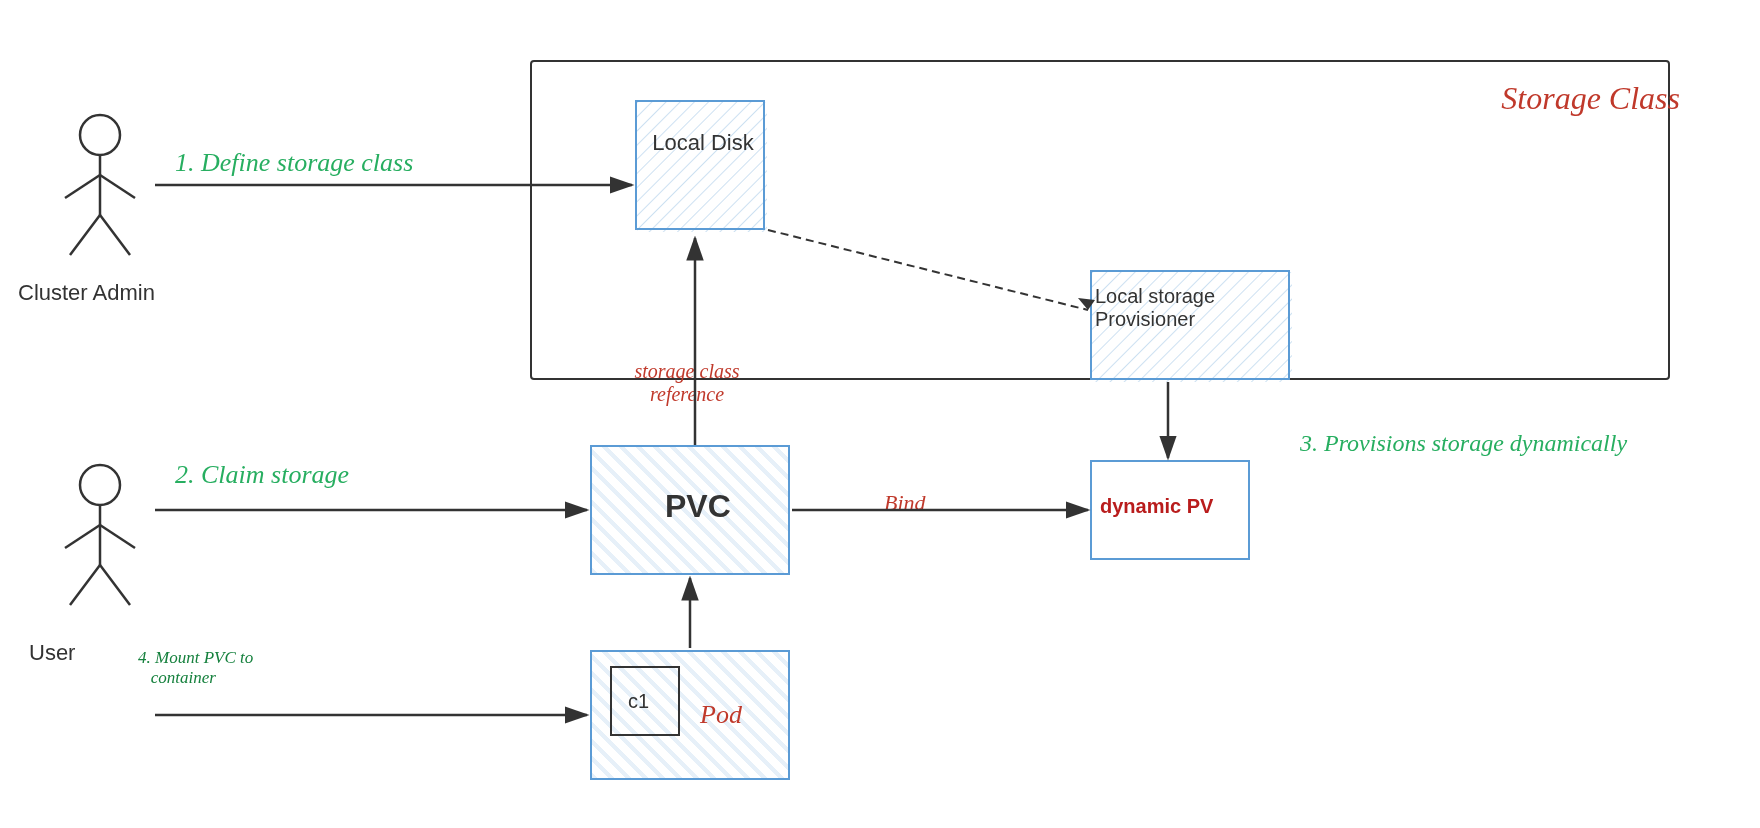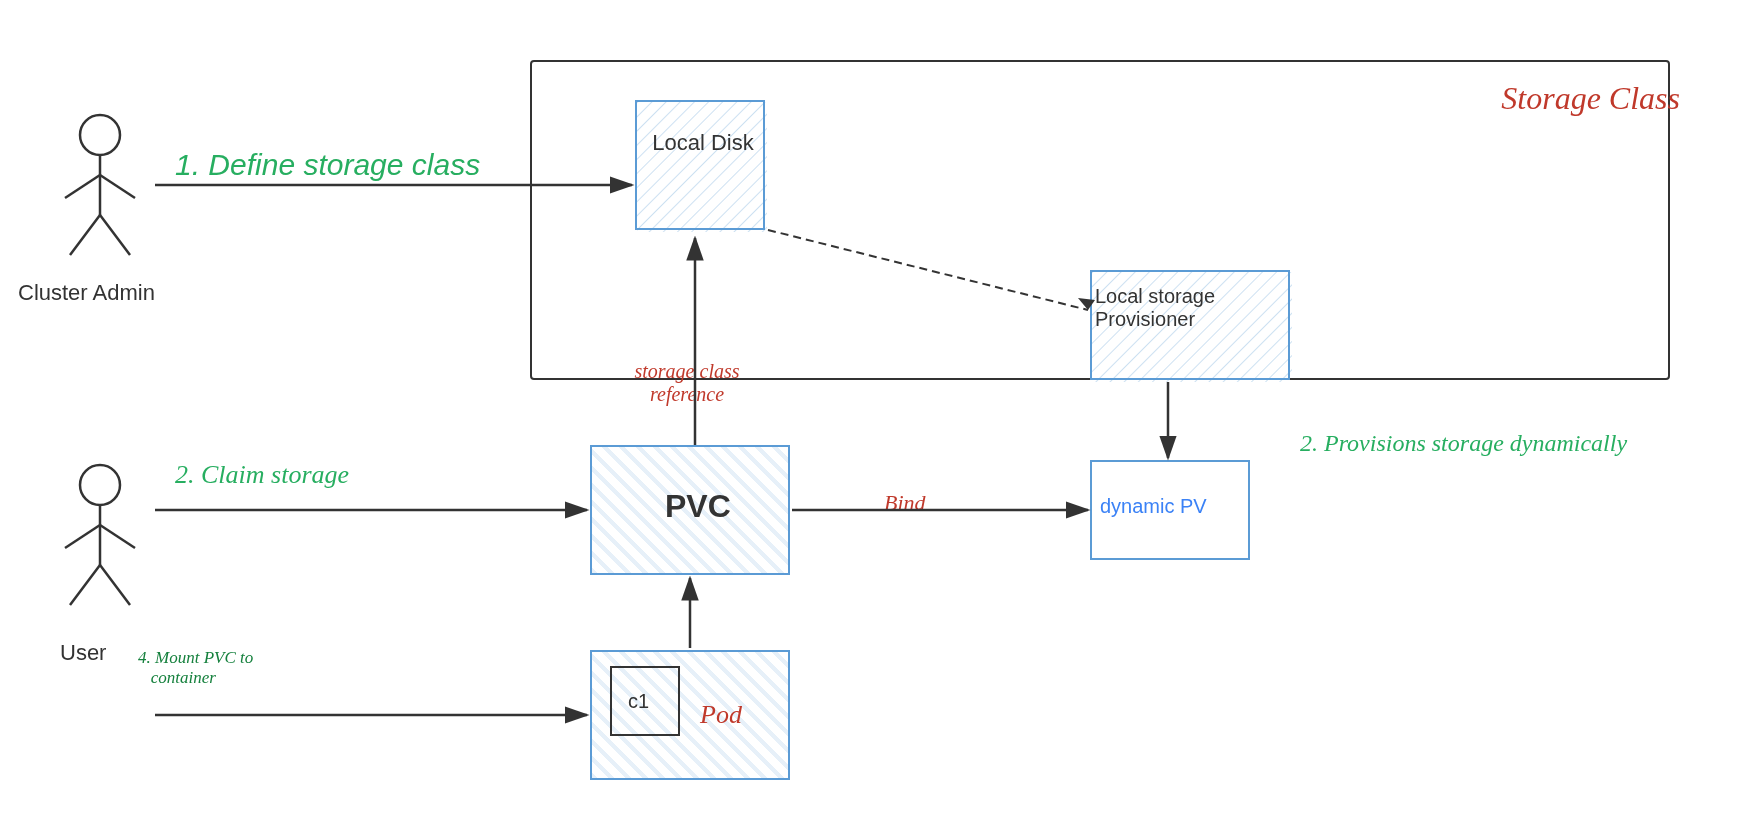--- a/index.html
+++ b/index.html
@@ -120,22 +120,23 @@
       height: 100px;
       border: 2px solid #5b9bd5;
       background: transparent;
     }
 
     .dynamic-pv-label {
       position: absolute;
       top: 495px;
       left: 1100px;
       font-size: 20px;
-      color: #3b82f6;
-      font-family: 'Segoe UI', sans-serif;
+      color: #b91c1c;
+      font-family: 'Segoe UI', sans-serif;
+      font-weight: bold;
     }
 
     
     .pod-box {
       position: absolute;
       top: 650px;
       left: 590px;
       width: 200px;
       height: 130px;
       border: 2px solid #5b9bd5;
@@ -198,34 +199,34 @@
       top: 280px;
       left: 18px;
       font-size: 22px;
       color: #333;
       font-family: 'Segoe UI', sans-serif;
     }
 
     .figure-label-user {
       position: absolute;
       top: 640px;
-      left: 60px;
+      left: 29px;
       font-size: 22px;
       color: #333;
       font-family: 'Segoe UI', sans-serif;
     }
 
     
     .label-define {
       position: absolute;
       top: 148px;
       left: 175px;
-      font-size: 30px;
+      font-size: 26px;
       color: #27ae60;
-      font-family: Liberation Sans, sans-serif;
+      font-family: Liberation Serif, serif;
       font-style: italic;
     }
 
     .label-claim {
       position: absolute;
       top: 460px;
       left: 175px;
       font-size: 26px;
       color: #27ae60;
       font-family: 'Segoe UI', cursive;
@@ -355,21 +356,21 @@
     <line x1="45" y1="65" x2="10" y2="88" stroke="#333" stroke-width="2.5"></line>
     <line x1="45" y1="65" x2="80" y2="88" stroke="#333" stroke-width="2.5"></line>
 
     <line x1="45" y1="105" x2="15" y2="145" stroke="#333" stroke-width="2.5"></line>
     <line x1="45" y1="105" x2="75" y2="145" stroke="#333" stroke-width="2.5"></line>
   </svg>
   <div class="figure-label-user">User</div>
 
   <div class="label-define">1. Define storage class</div>
   <div class="label-claim">2. Claim storage</div>
-  <div class="label-provisions">2. Provisions storage dynamically</div>
+  <div class="label-provisions">3. Provisions storage dynamically</div>
   <div class="label-mount">4. Mount PVC to<br>&nbsp;&nbsp;&nbsp;container</div>
   <div class="label-storage-class-ref">storage class<br>reference</div>
   <div class="label-bind">Bind</div>
 
   <svg class="arrows">
     <defs>
       <marker id="arrowhead" markerWidth="10" markerHeight="7" refX="9" refY="3.5" orient="auto">
         <polygon points="0 0, 10 3.5, 0 7" fill="#333"></polygon>
       </marker>
       <marker id="arrowhead-up" markerWidth="10" markerHeight="7" refX="9" refY="3.5" orient="auto">

